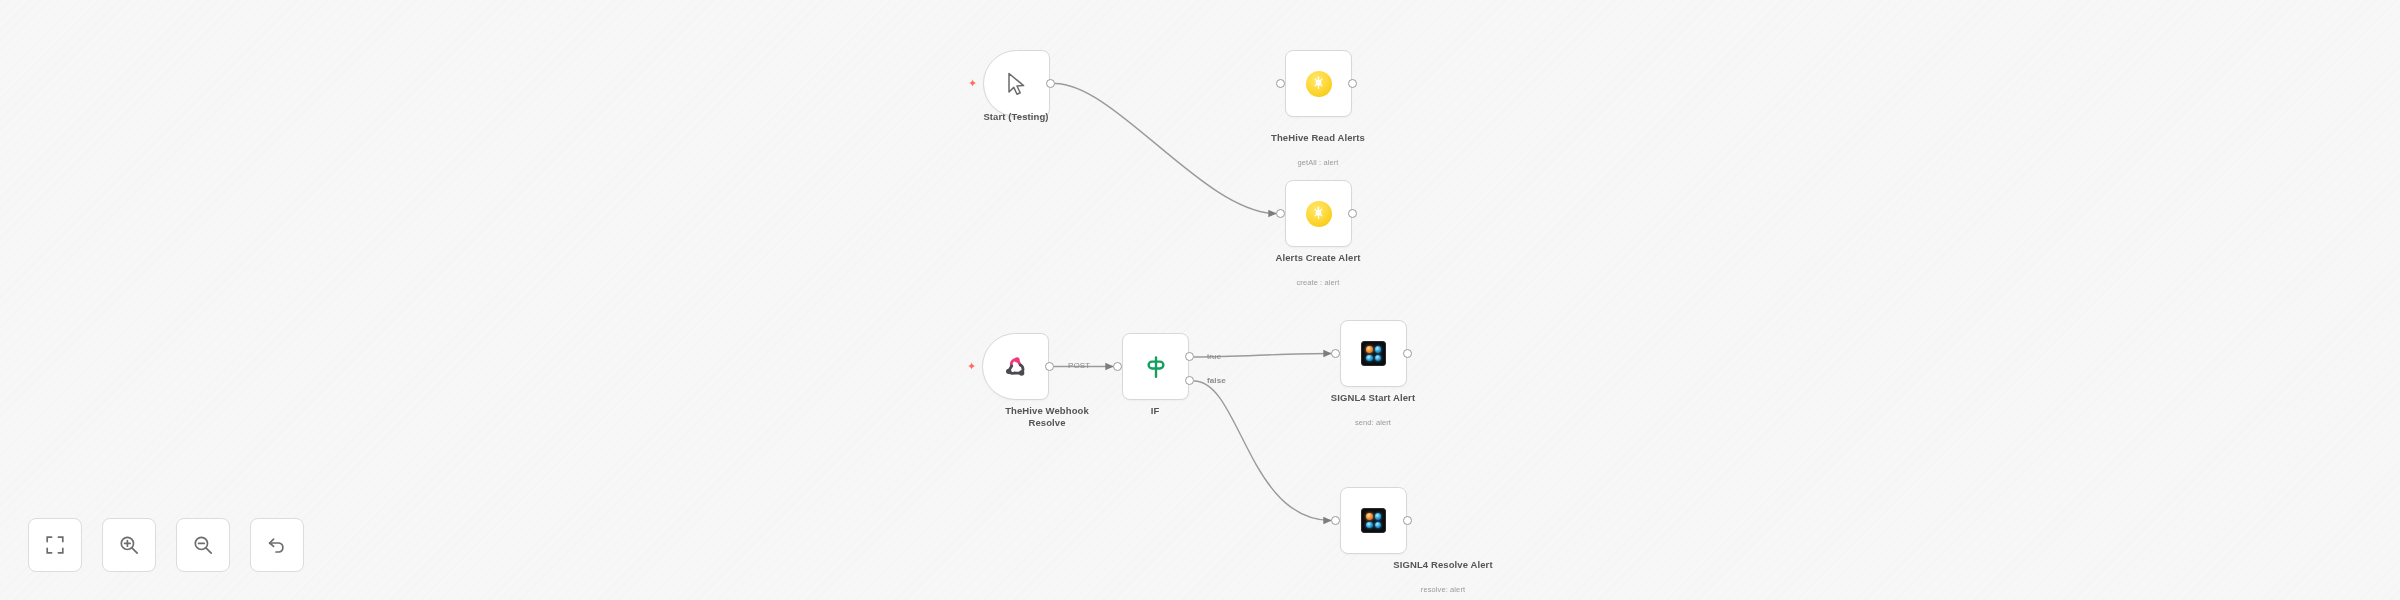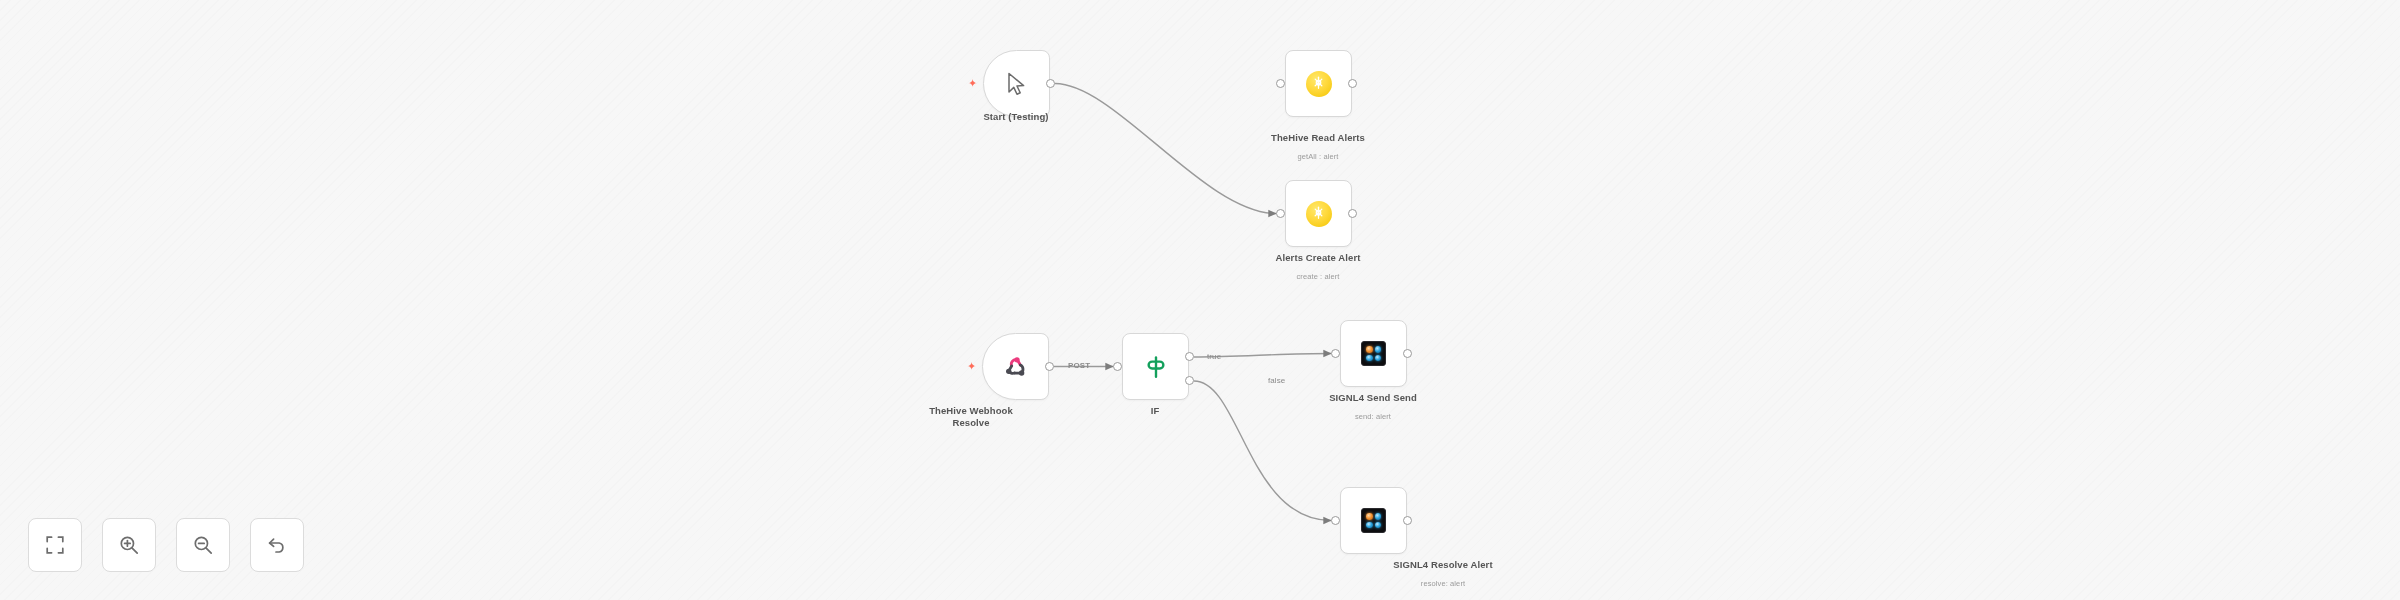--- a/index.html
+++ b/index.html
@@ -85,21 +85,21 @@
     color: #555555;
     letter-spacing: 0.1px;
     display: block;
   }
   .node-subtitle {
     font-size: 7.5px;
     font-weight: normal;
     color: #9b9b9b;
     letter-spacing: 0.1px;
     display: block;
-    margin-top: 8px;
+    margin-top: 14px;
   }
 
   
   .endpoint {
     position: absolute;
     width: 9px;
     height: 9px;
     border-radius: 50%;
     background: #ffffff;
     border: 1.3px solid #9a9a9a;
@@ -192,23 +192,23 @@
 
     <path class="edge-path" marker-end="url(#arrow)" d="M 1055 83.5 C 1115 83.5, 1205 213.5, 1276 213.5"></path>
 
     <path class="edge-path" marker-end="url(#arrow)" d="M 1054 366.5 L 1113 366.5"></path>
 
     <path class="edge-path" marker-end="url(#arrow)" d="M 1194 357 C 1240 357, 1280 353.5, 1331 353.5"></path>
 
     <path class="edge-path" marker-end="url(#arrow)" d="M 1194 381 C 1240 381, 1248 520.5, 1331 520.5"></path>
   </svg>
 
-  <div class="edge-label" style="left:1060px; top:362px;font-weight:bold;">POST</div>
+  <div class="edge-label" style="left:1060px; top:362px;">POST</div>
   <div class="edge-label" style="left:1199px; top:353px;">true</div>
-  <div class="edge-label" style="left:1260px; top:377px;">false</div>
+  <div class="edge-label" style="left:1199px; top:377px;font-weight:bold;">false</div>
 
   <div class="bolt" style="left:968px; top:78px;">✦</div>
   <div class="node trigger" style="left:983px; top:50px;">
     <span class="icon-wrap">
       <svg width="22" height="24" viewBox="0 0 22 24">
         <path d="M3 1.5 L3 20 L7.8 15.4 L11 22.3 L14.2 20.8 L11 14 L17.6 13.6 Z" fill="#ffffff" stroke="#6b6b6b" stroke-width="1.5" stroke-linejoin="round"></path>
       </svg>
     </span>
   </div>
   <div class="endpoint" style="left:1046px; top:79px;"></div>
@@ -276,21 +276,21 @@
           <path d="M15.9 17.6 L10.6 17.6" stroke="#4a4a52"></path>
           <path d="M10.6 17.6 A4.2 4.2 0 0 1 5.3 15.7" stroke="#4a4a52"></path>
         </g>
         <circle cx="12.9" cy="5.4" r="2.5" fill="#ec3b7e"></circle>
         <circle cx="5.3" cy="16.0" r="2.5" fill="#4a4a52"></circle>
         <circle cx="17.2" cy="17.6" r="2.5" fill="#4a4a52"></circle>
       </svg>
     </span>
   </div>
   <div class="endpoint" style="left:1045px; top:362px;"></div>
-  <div class="node-caption" style="left:876px; top:405px;">
+  <div class="node-caption" style="left:952px; top:405px;">
     <span class="node-title">TheHive Webhook</span>
     <span class="node-title">Resolve</span>
   </div>
 
   <div class="node" style="left:1122px; top:333px;">
     <span class="icon-wrap">
       <svg width="26" height="26" viewBox="0 0 24 24">
         <g fill="none" stroke="#13a05c" stroke-width="2.2" stroke-linecap="round">
           <path d="M12 3.2 L12 21"></path>
           <rect x="5.2" y="7.0" width="13.6" height="6.4" rx="3.2"></rect>
@@ -311,21 +311,21 @@
         <span class="s4-dot orange"></span>
         <span class="s4-dot blue"></span>
         <span class="s4-dot blue"></span>
         <span class="s4-dot blue"></span>
       </span>
     </span>
   </div>
   <div class="endpoint" style="left:1331px; top:349px;"></div>
   <div class="endpoint" style="left:1403px; top:349px;"></div>
   <div class="node-caption" style="left:1278px; top:392px;">
-    <span class="node-title">SIGNL4 Send Send</span>
+    <span class="node-title">SIGNL4 Start Alert</span>
     <span class="node-subtitle">send: alert</span>
   </div>
 
   <div class="node" style="left:1340px; top:487px;">
     <span class="icon-wrap">
       <span class="signl4-tile">
         <span class="s4-dot orange"></span>
         <span class="s4-dot blue"></span>
         <span class="s4-dot blue"></span>
         <span class="s4-dot blue"></span>

